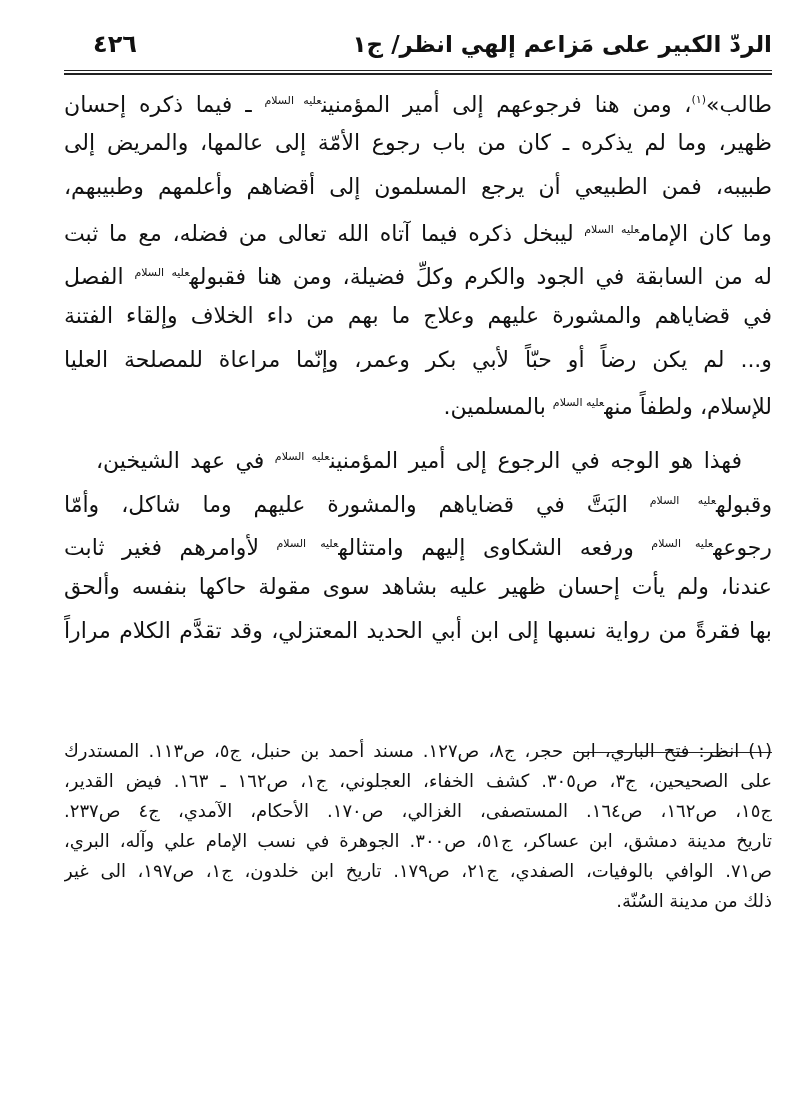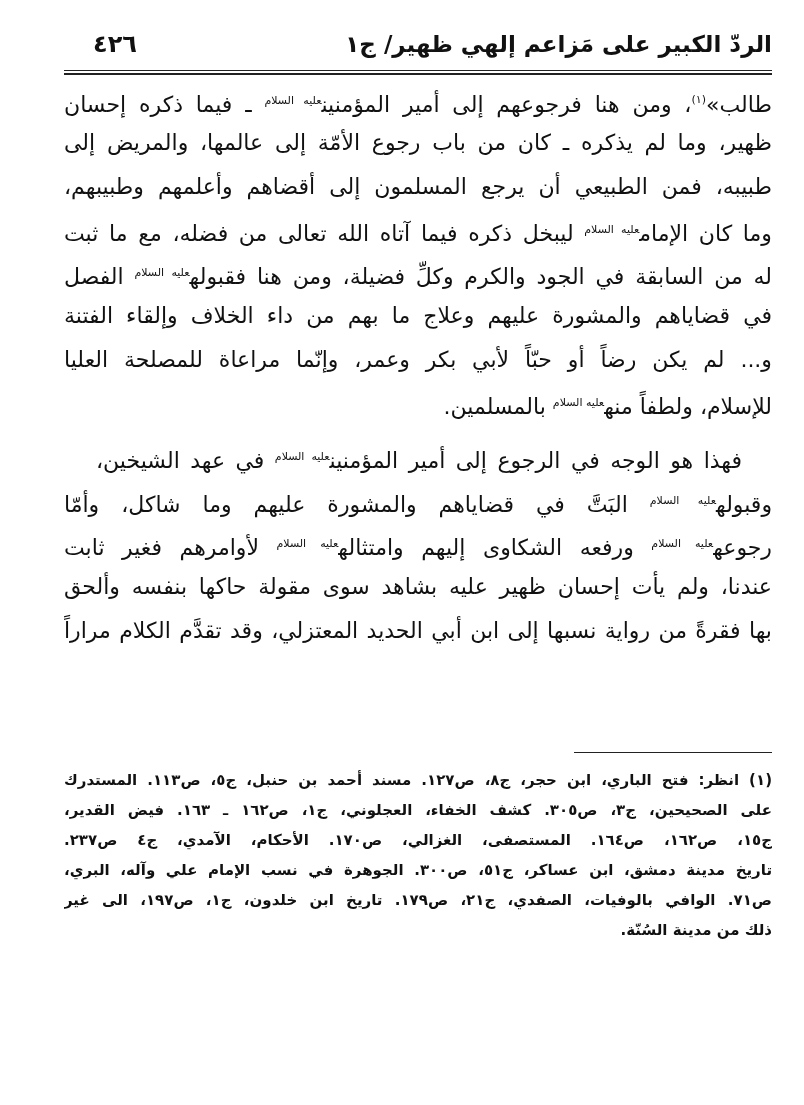--- a/index.html
+++ b/index.html
@@ -94,46 +94,45 @@
       position: absolute;
       left: 574px;
       top: 752px;
       width: 198px;
       height: 0;
       border-top: 1.5px solid #222;
     }
     .footnotes {
       position: absolute;
       left: 64px;
-      top: 765px;
+      top: 736px;
       width: 708px;
       direction: rtl;
-      font-size: 15px;
+      font-size: 18px;
       line-height: 30.1px;
-      font-weight: bold;
     }
     .fn-line {
       display: block;
       white-space: nowrap;
       text-align: justify;
       text-align-last: justify;
       overflow: hidden;
       height: 30.1px;
     }
     .fn-line.last {
       text-align-last: right;
     }
   </style>
 </head>
 <body>
 
 <div class="page">
 
   <div class="header">
-    <span class="header-title">الردّ الكبير على مَزاعم إلهي ظهير/ ج١</span>
+    <span class="header-title">الردّ الكبير على مَزاعم إلهي انظر/ ج١</span>
     <span class="page-number">٤٢٦</span>
   </div>
   <div class="header-rule"></div>
 
   <div class="body-text">
 
     <div>
       <span class="line"><span>طالب»</span><span class="fn-ref">(١)</span><span>، ومن هنا فرجوعهم إلى أمير المؤمنين</span><span class="honorific">عليه السلام</span><span> ـ فيما ذكره إحسان</span></span>
       <span class="line">ظهير، وما لم يذكره ـ كان من باب رجوع الأمّة إلى عالمها، والمريض إلى</span>
       <span class="line">طبيبه، فمن الطبيعي أن يرجع المسلمون إلى أقضاهم وأعلمهم وطبيبهم،</span>

